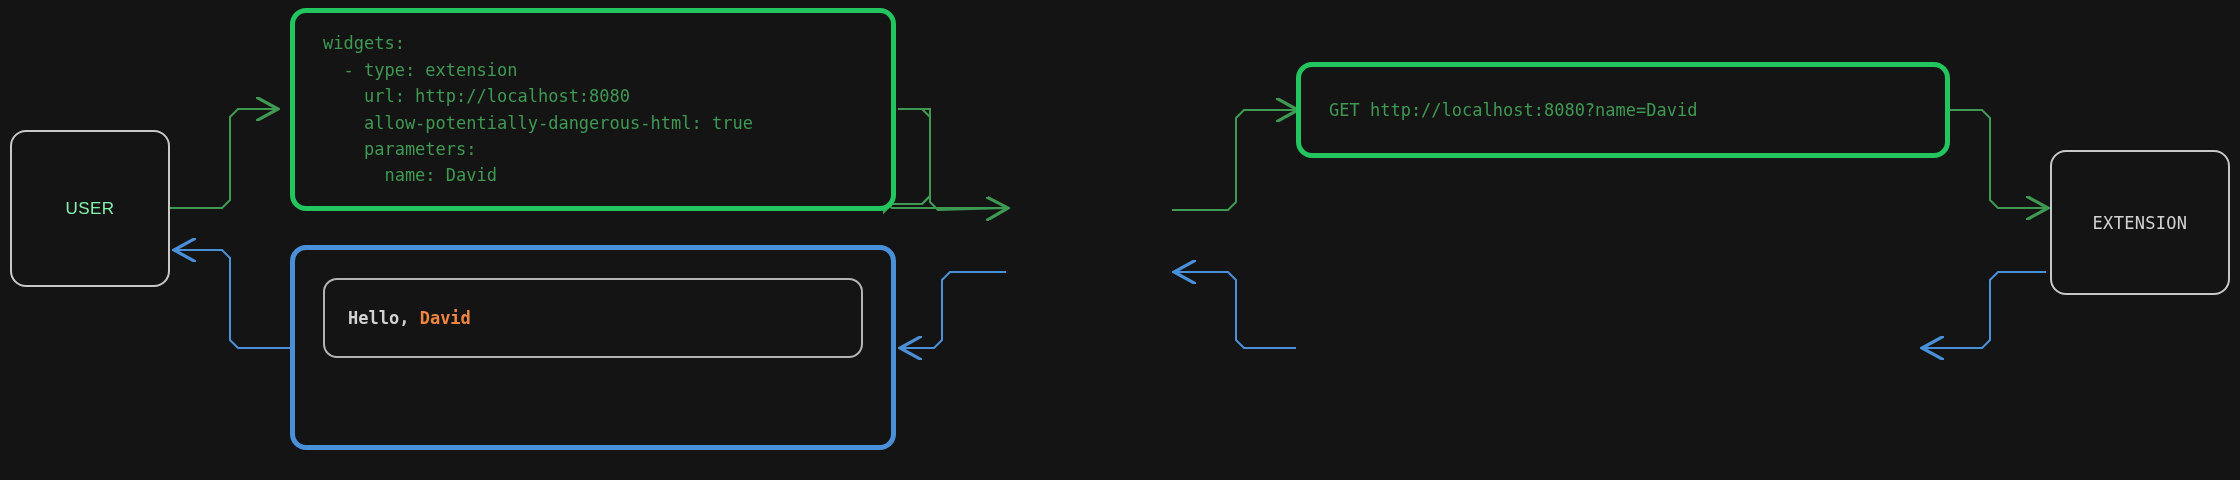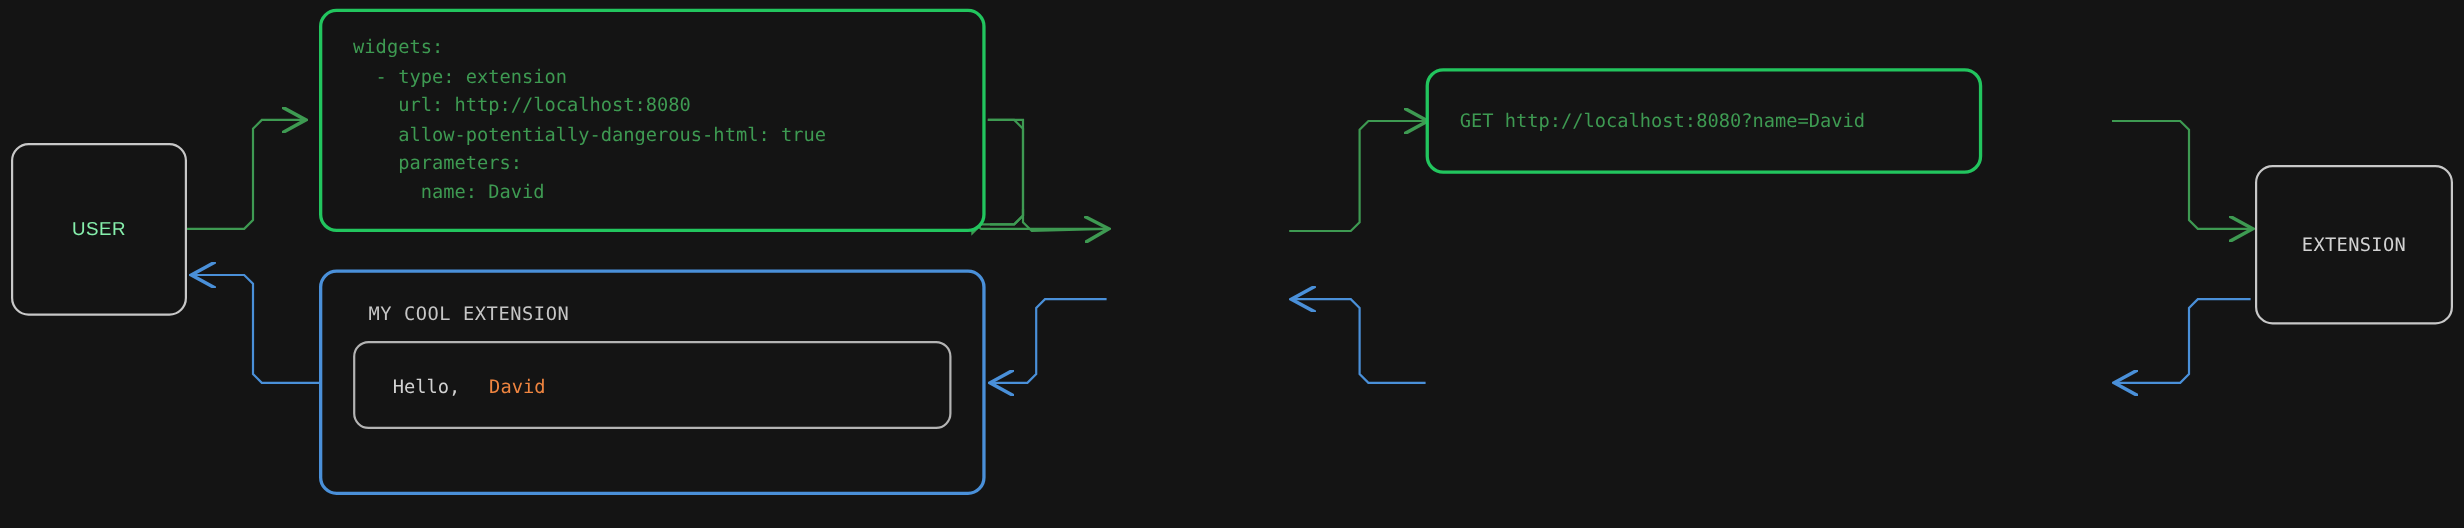--- a/index.html
+++ b/index.html
@@ -48,21 +48,21 @@
     font-family: "DejaVu Sans Mono", monospace;
     font-size: 17px;
     letter-spacing: 0.3px;
     color: #d2d2d2;
   }
   .codebox {
     position: absolute;
     box-sizing: border-box;
     border-radius: 16px;
     background: #141414;
-    border: 3px solid #22c55e;
+    border: 5px solid #22c55e;
     display: flex;
     align-items: center;
   }
   .codebox.blue {
     border-color: #4a90d9;
   }
   .codebox.widget {
     border-color: #4a90d9;
     align-items: flex-start;
   }
@@ -87,34 +87,34 @@
     font-size: 17px;
     color: #c6c6c6;
     letter-spacing: 0.5px;
     padding-left: 14px;
     margin-bottom: 14px;
   }
   .widget-card {
     box-sizing: border-box;
     border: 2px solid #b4b4b4;
     border-radius: 14px;
-    padding: 26px 34px;
+    padding: 26px 23px;
     min-height: 80px;
     display: flex;
-    align-items: flex-end;
+    align-items: center;
+    font-weight: bold;
   }
   .widget-card-text {
     font-family: "DejaVu Sans Mono", monospace;
     font-size: 17px;
     color: #d2d2d2;
     white-space: pre;
   }
   .accent-name {
     color: #ef8540;
-    margin-left: 16px;
   }
 </style>
 </head>
 <body>
 
 <div id="diagram">
 
   <svg id="edges" viewBox="0 0 2240 480">
     <defs>
       <marker id="arrow-green" viewBox="0 0 12 12" refX="10" refY="6" markerWidth="12" markerHeight="12" orient="auto-start-reverse">
@@ -158,28 +158,27 @@
 
   <div class="codebox" style="left:290px; top:8px; width:606px; height:203px;">
     <pre class="code-text">widgets:
   - type: extension
     url: http://localhost:8080
     allow-potentially-dangerous-html: true
     parameters:
       name: David</pre>
   </div>
 
-  <div class="codebox" style="left:1296px; top:62px; width:506px; height:96px;">
+  <div class="codebox" style="left:1296px; top:62px; width:654px; height:96px;">
     <pre class="code-text">GET http://localhost:8080?name=David</pre>
   </div>
 
 
   <div class="codebox widget" style="left:290px; top:245px; width:606px; height:205px;">
     <div class="widget-inner">
-      <div class="widget-title">MY COOL EXTENSION</div>
       <div class="widget-card">
         <span class="widget-card-text">Hello, </span>
           <span class="widget-card-text accent-name">David</span>
       </div>
     </div>
   </div>
 
 </div>
 
 </body></html>

